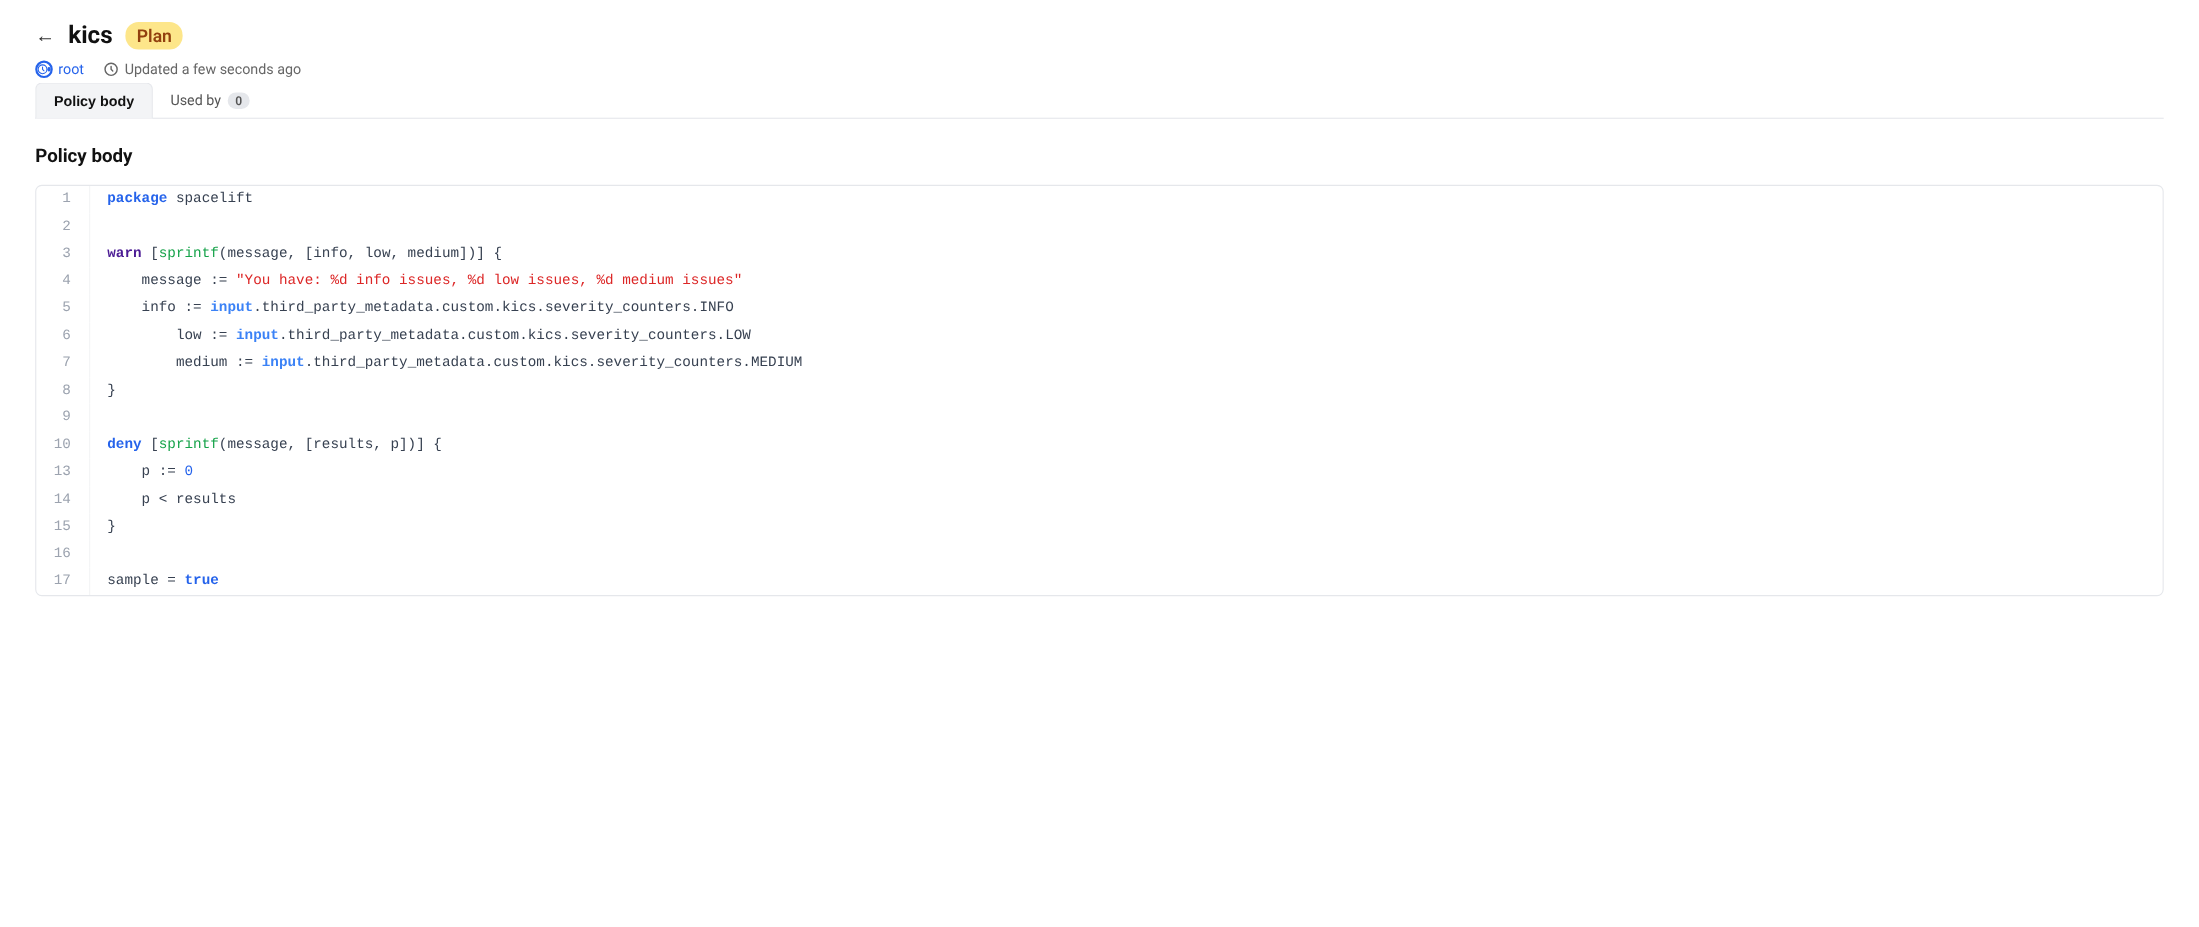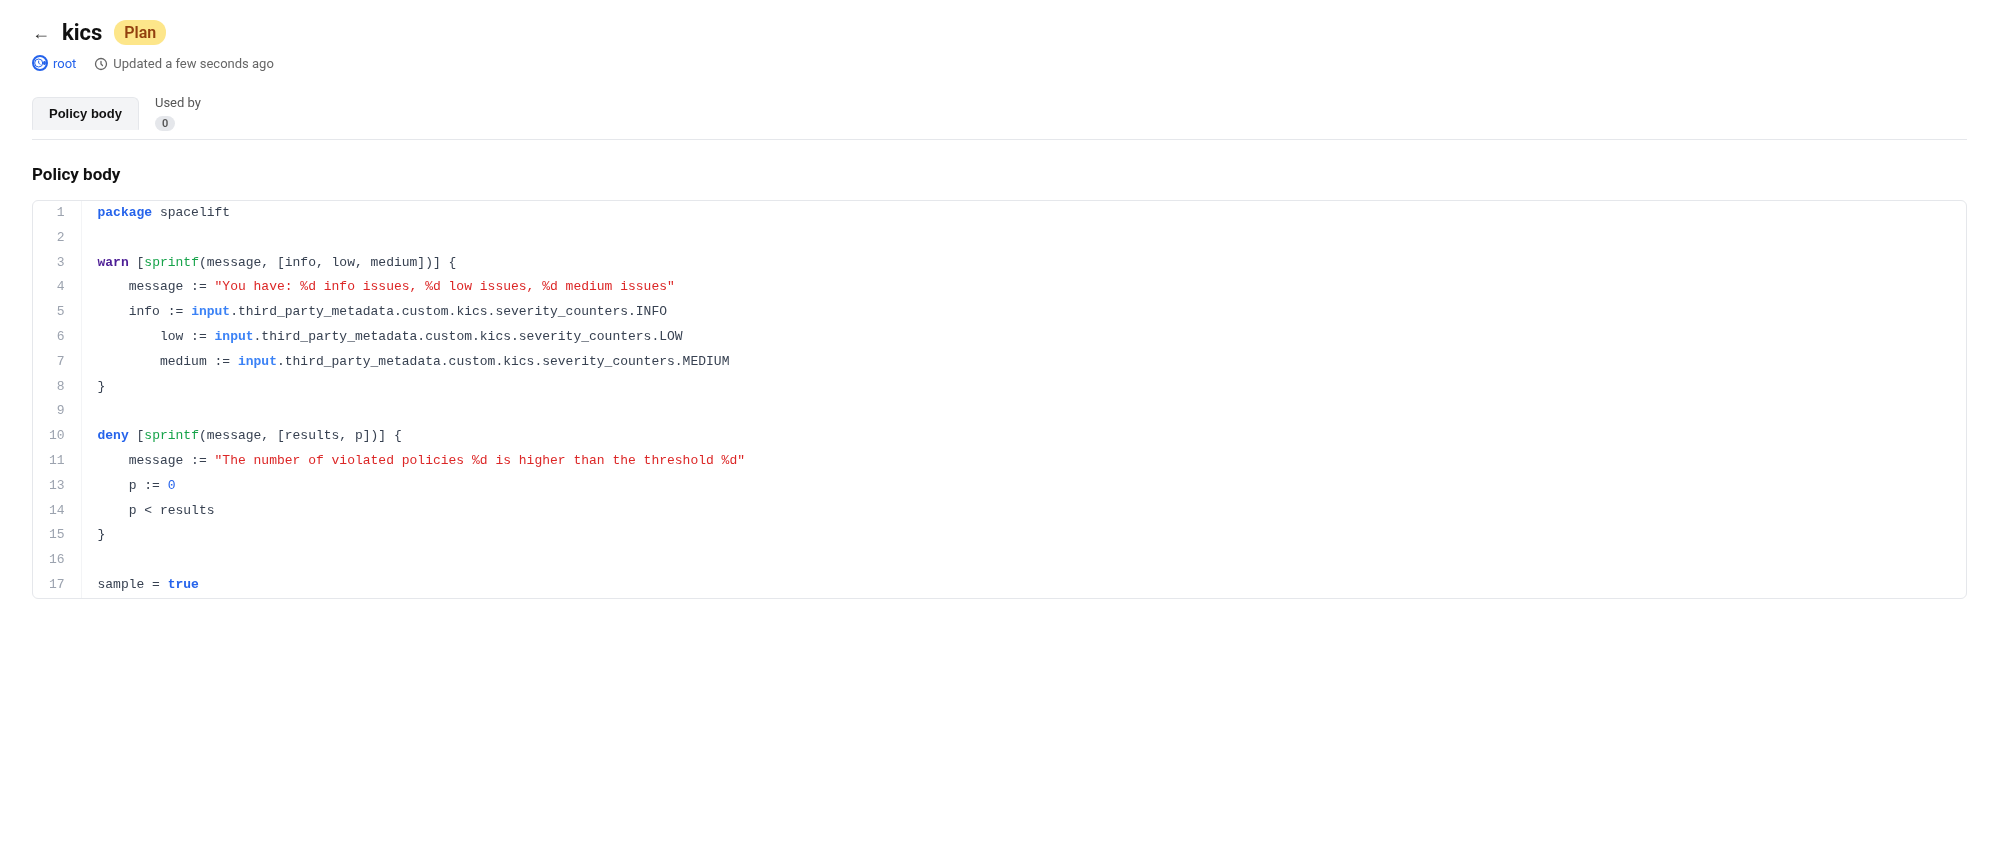--- a/index.html
+++ b/index.html
@@ -32,23 +32,23 @@
     .plan-badge {
       background: #fde68a;
       color: #92400e;
       font-size: 16px;
       font-weight: 600;
       padding: 3px 10px;
       border-radius: 12px;
     }
     .meta-row {
       display: flex;
-      align-items: flex-end;
+      align-items: center;
       gap: 18px;
-      margin-bottom: 16px;
+      margin-bottom: 4px;
       color: #555;
       font-size: 13px;
     }
     .root-link {
       display: flex;
       align-items: center;
       gap: 5px;
       color: #2563eb;
       cursor: pointer;
       text-decoration: none;
@@ -97,27 +97,26 @@
     }
     .tab.active {
       background: #f3f4f6;
       color: #111;
       border: 1px solid #e5e7eb;
       border-bottom: 1px solid #f3f4f6;
       font-weight: 600;
     }
     .tab-used-by {
       display: flex;
-      align-items: flex-start;
+      align-items: center;
       gap: 6px;
       padding: 8px 16px;
       font-size: 13px;
       cursor: pointer;
       color: #555;
-      flex-direction: column;
     }
     .used-by-badge {
       background: #e5e7eb;
       color: #555;
       font-size: 11px;
       font-weight: 600;
       padding: 1px 7px;
       border-radius: 10px;
     }
     .section-title {
@@ -254,24 +253,20 @@
         <tr>
           <td class="line-num">9</td>
           <td class="line-code"> </td>
         </tr>
 
         <tr>
           <td class="line-num">10</td>
           <td class="line-code"><span class="kw-deny">deny</span> [<span class="fn">sprintf</span>(message, [results, p])] {</td>
         </tr>
 
-        <tr>
-          <td class="line-num">11</td>
-          <td class="line-code">    message := <span class="str">"The number of violated policies %d is higher than the threshold %d"</span></td>
-        </tr>
 
 
         <tr>
           <td class="line-num">13</td>
           <td class="line-code">    p := <span class="num">0</span></td>
         </tr>
 
         <tr>
           <td class="line-num">14</td>
           <td class="line-code">    p &lt; results</td>

